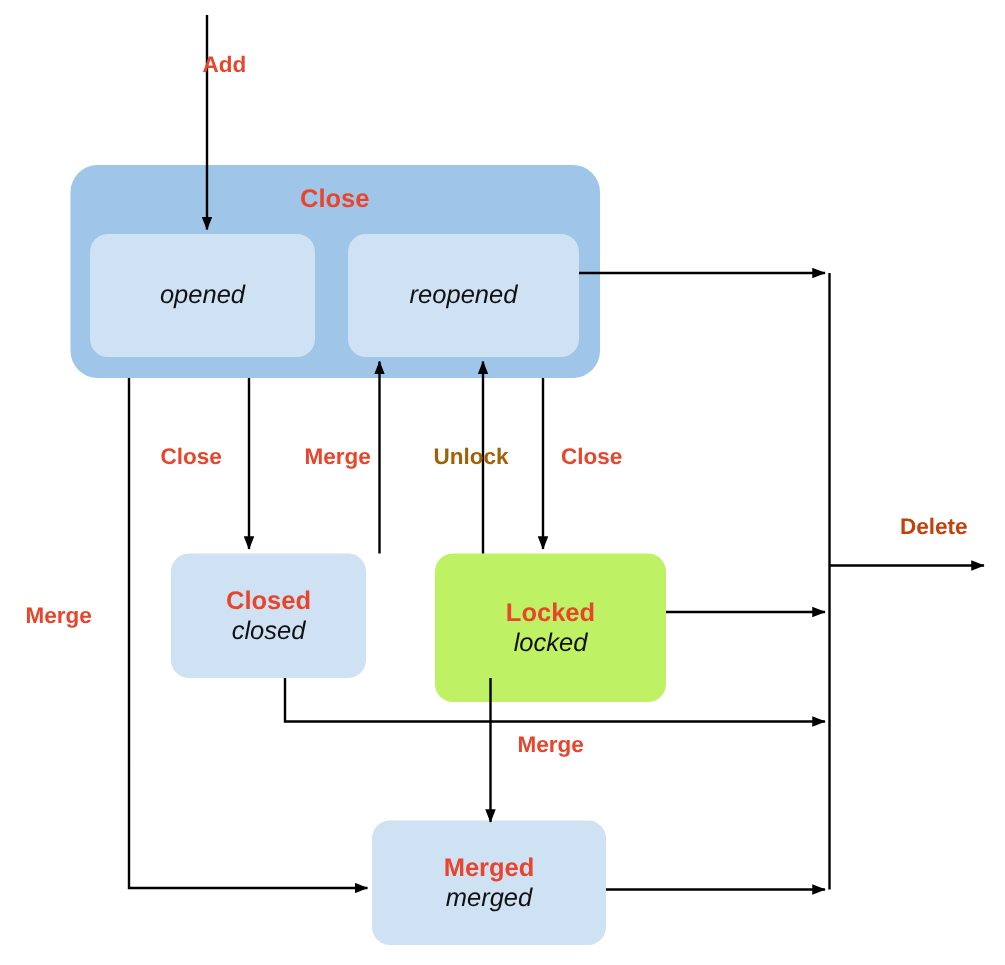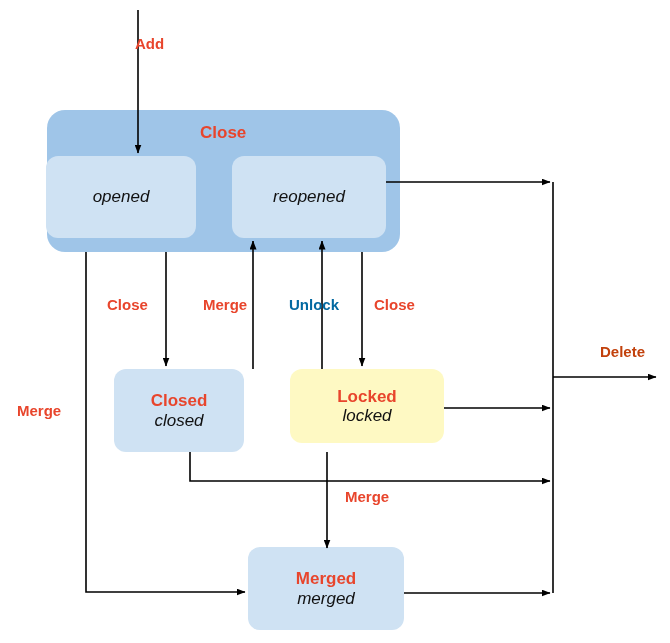--- a/index.html
+++ b/index.html
@@ -68,34 +68,34 @@
   }
 </style>
 </head>
 <body>
 
 <div id="canvas">
 
   <div class="group-box" style="left:47px; top:110px; width:353px; height:142px; background:#9fc5e8;"></div>
   <div class="group-title" style="left:200px; top:123px; color:#e8452c;">Close</div>
 
-  <div class="state-box" style="left:46px; top:156px; width:150px; height:82px; background:#cfe2f3;">
+  <div class="state-box" style="left:60px; top:156px; width:150px; height:82px; background:#cfe2f3;">
     <div class="state-event-only">opened</div>
   </div>
 
   <div class="state-box" style="left:232px; top:156px; width:154px; height:82px; background:#cfe2f3;">
     <div class="state-event-only">reopened</div>
   </div>
 
   <div class="state-box" style="left:114px; top:369px; width:130px; height:83px; background:#cfe2f3;">
     <div class="state-name" style="color:#e8452c;">Closed</div>
     <div class="state-event">closed</div>
   </div>
 
-  <div class="state-box" style="left:290px; top:369px; width:154px; height:74px; background:#fef9c3;">
+  <div class="state-box" style="left:290px; top:369px; width:154px; height:99px; background:#bef264;">
     <div class="state-name" style="color:#e8452c;">Locked</div>
     <div class="state-event">locked</div>
   </div>
 
   <div class="state-box" style="left:248px; top:547px; width:156px; height:83px; background:#cfe2f3;">
     <div class="state-name" style="color:#e8452c;">Merged</div>
     <div class="state-event">merged</div>
   </div>
 
   <svg class="wires" viewBox="0 0 670 643">
@@ -131,19 +131,19 @@
 
       <path d="M553,182 L553,593"></path>
 
       <path d="M553,377 L656,377" marker-end="url(#arrowhead)"></path>
     </g>
   </svg>
 
   <div class="lbl" style="left:99px; top:35px; color:#e8452c;margin-left:36px;">Add</div>
   <div class="lbl" style="left:107px; top:296px; color:#e8452c;">Close</div>
   <div class="lbl" style="left:203px; top:296px; color:#e8452c;">Merge</div>
-  <div class="lbl" style="left:289px; top:296px; color:#0369a1;text-align:center;">Unlock</div>
+  <div class="lbl" style="left:289px; top:296px; color:#a16207;text-align:center;">Unlock</div>
   <div class="lbl" style="left:374px; top:296px; color:#e8452c;">Close</div>
   <div class="lbl" style="left:17px; top:402px; color:#e8452c;">Merge</div>
   <div class="lbl" style="left:345px; top:488px; color:#e8452c;">Merge</div>
   <div class="lbl" style="left:600px; top:343px; color:#c2410c;">Delete</div>
 
 </div>
 
 </body></html>

